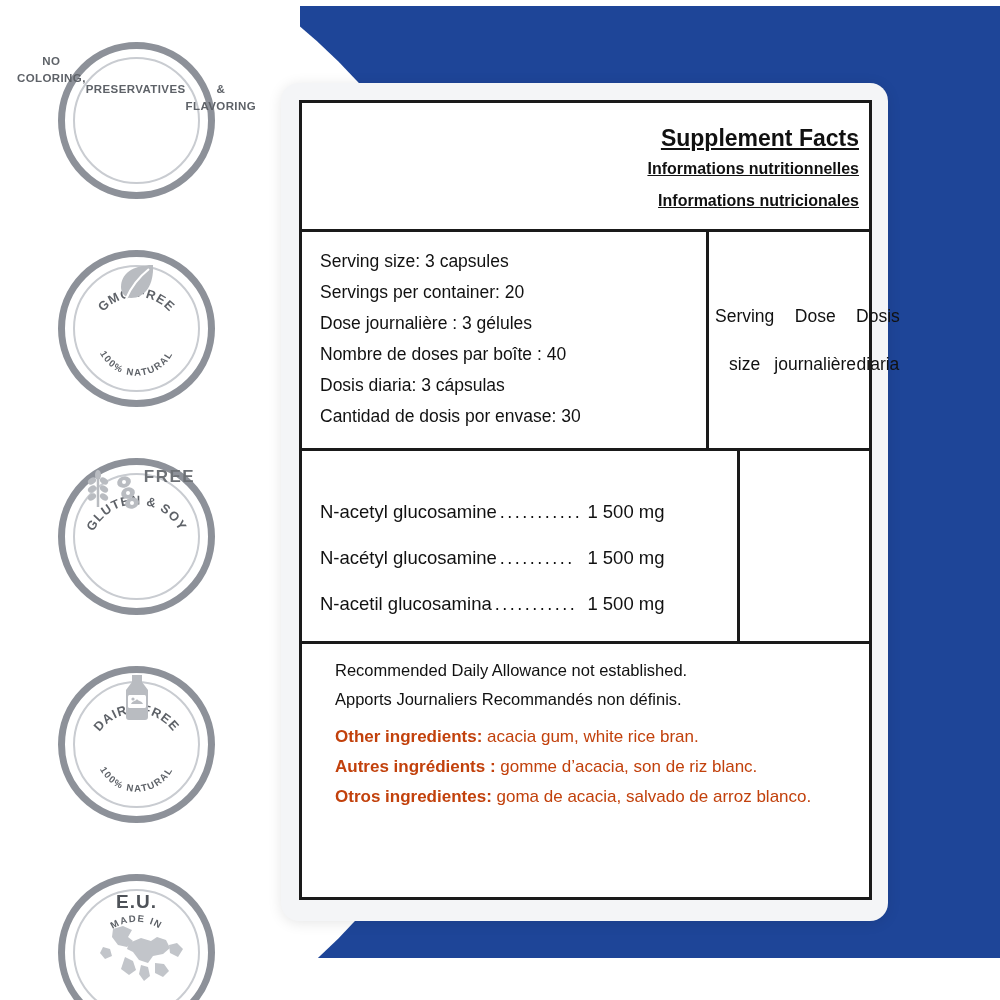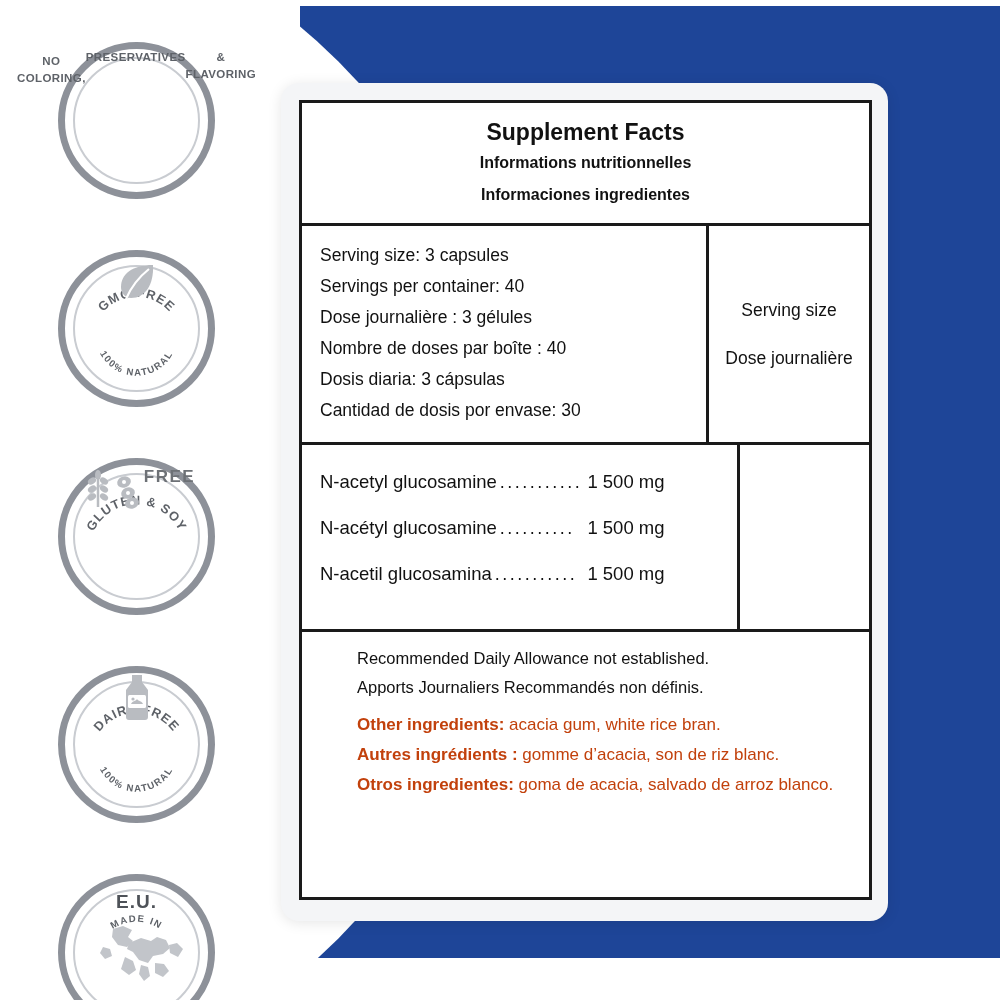--- a/index.html
+++ b/index.html
@@ -89,20 +89,21 @@
     align-items: flex-start;
     justify-content: center;
     text-align: center;
   }
   .badge-line {
     font-size: 11.5px;
     font-weight: bold;
     color: #5e6268;
     letter-spacing: 0.4px;
     line-height: 17px;
+    margin-top: 32px;
   }
   .badge-sub {
     font-size: 10px;
     font-weight: bold;
     color: #6d7176;
     letter-spacing: 0.6px;
   }
   .badge-big {
     font-size: 19px;
     font-weight: bold;
@@ -151,22 +152,23 @@
     height: 800px;
     background: #ffffff;
     border: 3px solid #1a1a1a;
     box-sizing: border-box;
     z-index: 6;
     font-family: "Liberation Sans", sans-serif;
     color: #111111;
   }
 
   #titles {
-    padding: 14px 10px 12px 10px;
-    text-align: center;
+    padding: 20px 10px 12px 10px;
+    text-align: right;
+    text-decoration: underline;
   }
   #titles .t1 {
     font-size: 23px;
     font-weight: bold;
     line-height: 30px;
   }
   #titles .t2, #titles .t3 {
     font-size: 16px;
     font-weight: bold;
     line-height: 32px;
@@ -188,39 +190,39 @@
   }
   #serving-left div {
     font-size: 17.5px;
     line-height: 31px;
     color: #111;
   }
   #serving-right {
     flex: 1 1 auto;
     border-left: 3px solid #1a1a1a;
     display: flex;
-    flex-direction: column;
     justify-content: center;
     align-items: center;
     padding: 8px 6px;
   }
   #serving-right div {
     font-size: 17.5px;
     line-height: 48px;
     color: #111;
     text-align: center;
   }
 
   #amount-block {
     display: flex;
     align-items: stretch;
   }
   #amount-left {
     flex: 0 0 386px;
-    padding: 14px 0 32px 18px;
+    padding: 14px 0 14px 18px;
+    margin-top: 24px;
   }
   #amount-right {
     flex: 1 1 auto;
     border-left: 3px solid #1a1a1a;
   }
   .amount-row {
     display: flex;
     align-items: baseline;
     font-size: 18.5px;
     line-height: 46px;
@@ -237,22 +239,21 @@
     font-size: 18px;
   }
   .amount-val {
     flex: 0 0 auto;
     width: 150px;
     text-align: left;
     padding-left: 2px;
   }
 
   #footnotes {
-    padding: 12px 16px 10px 15px;
-    margin-left: 40px;
+    padding: 12px 16px 10px 33px;
   }
   #footnotes .fn {
     font-size: 16.5px;
     line-height: 29px;
     color: #111;
   }
   #footnotes .oi {
     font-size: 17px;
     line-height: 30px;
     color: #c2410c;
@@ -385,37 +386,38 @@
 
 </div>
 
 <div id="label-shadow"></div>
 
 <div id="label-panel">
 
   <div id="titles">
     <div class="t1">Supplement Facts</div>
     <div class="t2">Informations nutritionnelles</div>
-    <div class="t3">Informaciones ingredientes</div>
+    <div class="t3">Informations nutricionales</div>
   </div>
 
   <div class="hrule"></div>
 
   <div id="serving-block">
     <div id="serving-left">
       <div>Serving size: 3 capsules</div>
-      <div>Servings per container: 40</div>
+      <div>Servings per container: 20</div>
       <div>Dose journalière : 3 gélules</div>
       <div>Nombre de doses par boîte : 40</div>
       <div>Dosis diaria: 3 cápsulas</div>
       <div>Cantidad de dosis por envase: 30</div>
     </div>
     <div id="serving-right">
       <div>Serving size</div>
       <div>Dose journalière</div>
+      <div>Dosis diaria</div>
     </div>
   </div>
 
   <div class="hrule"></div>
 
   <div id="amount-block">
     <div id="amount-left">
       <div class="amount-row">
         <span class="amount-name">N-acetyl glucosamine</span>
         <span class="amount-dots">...........</span>

